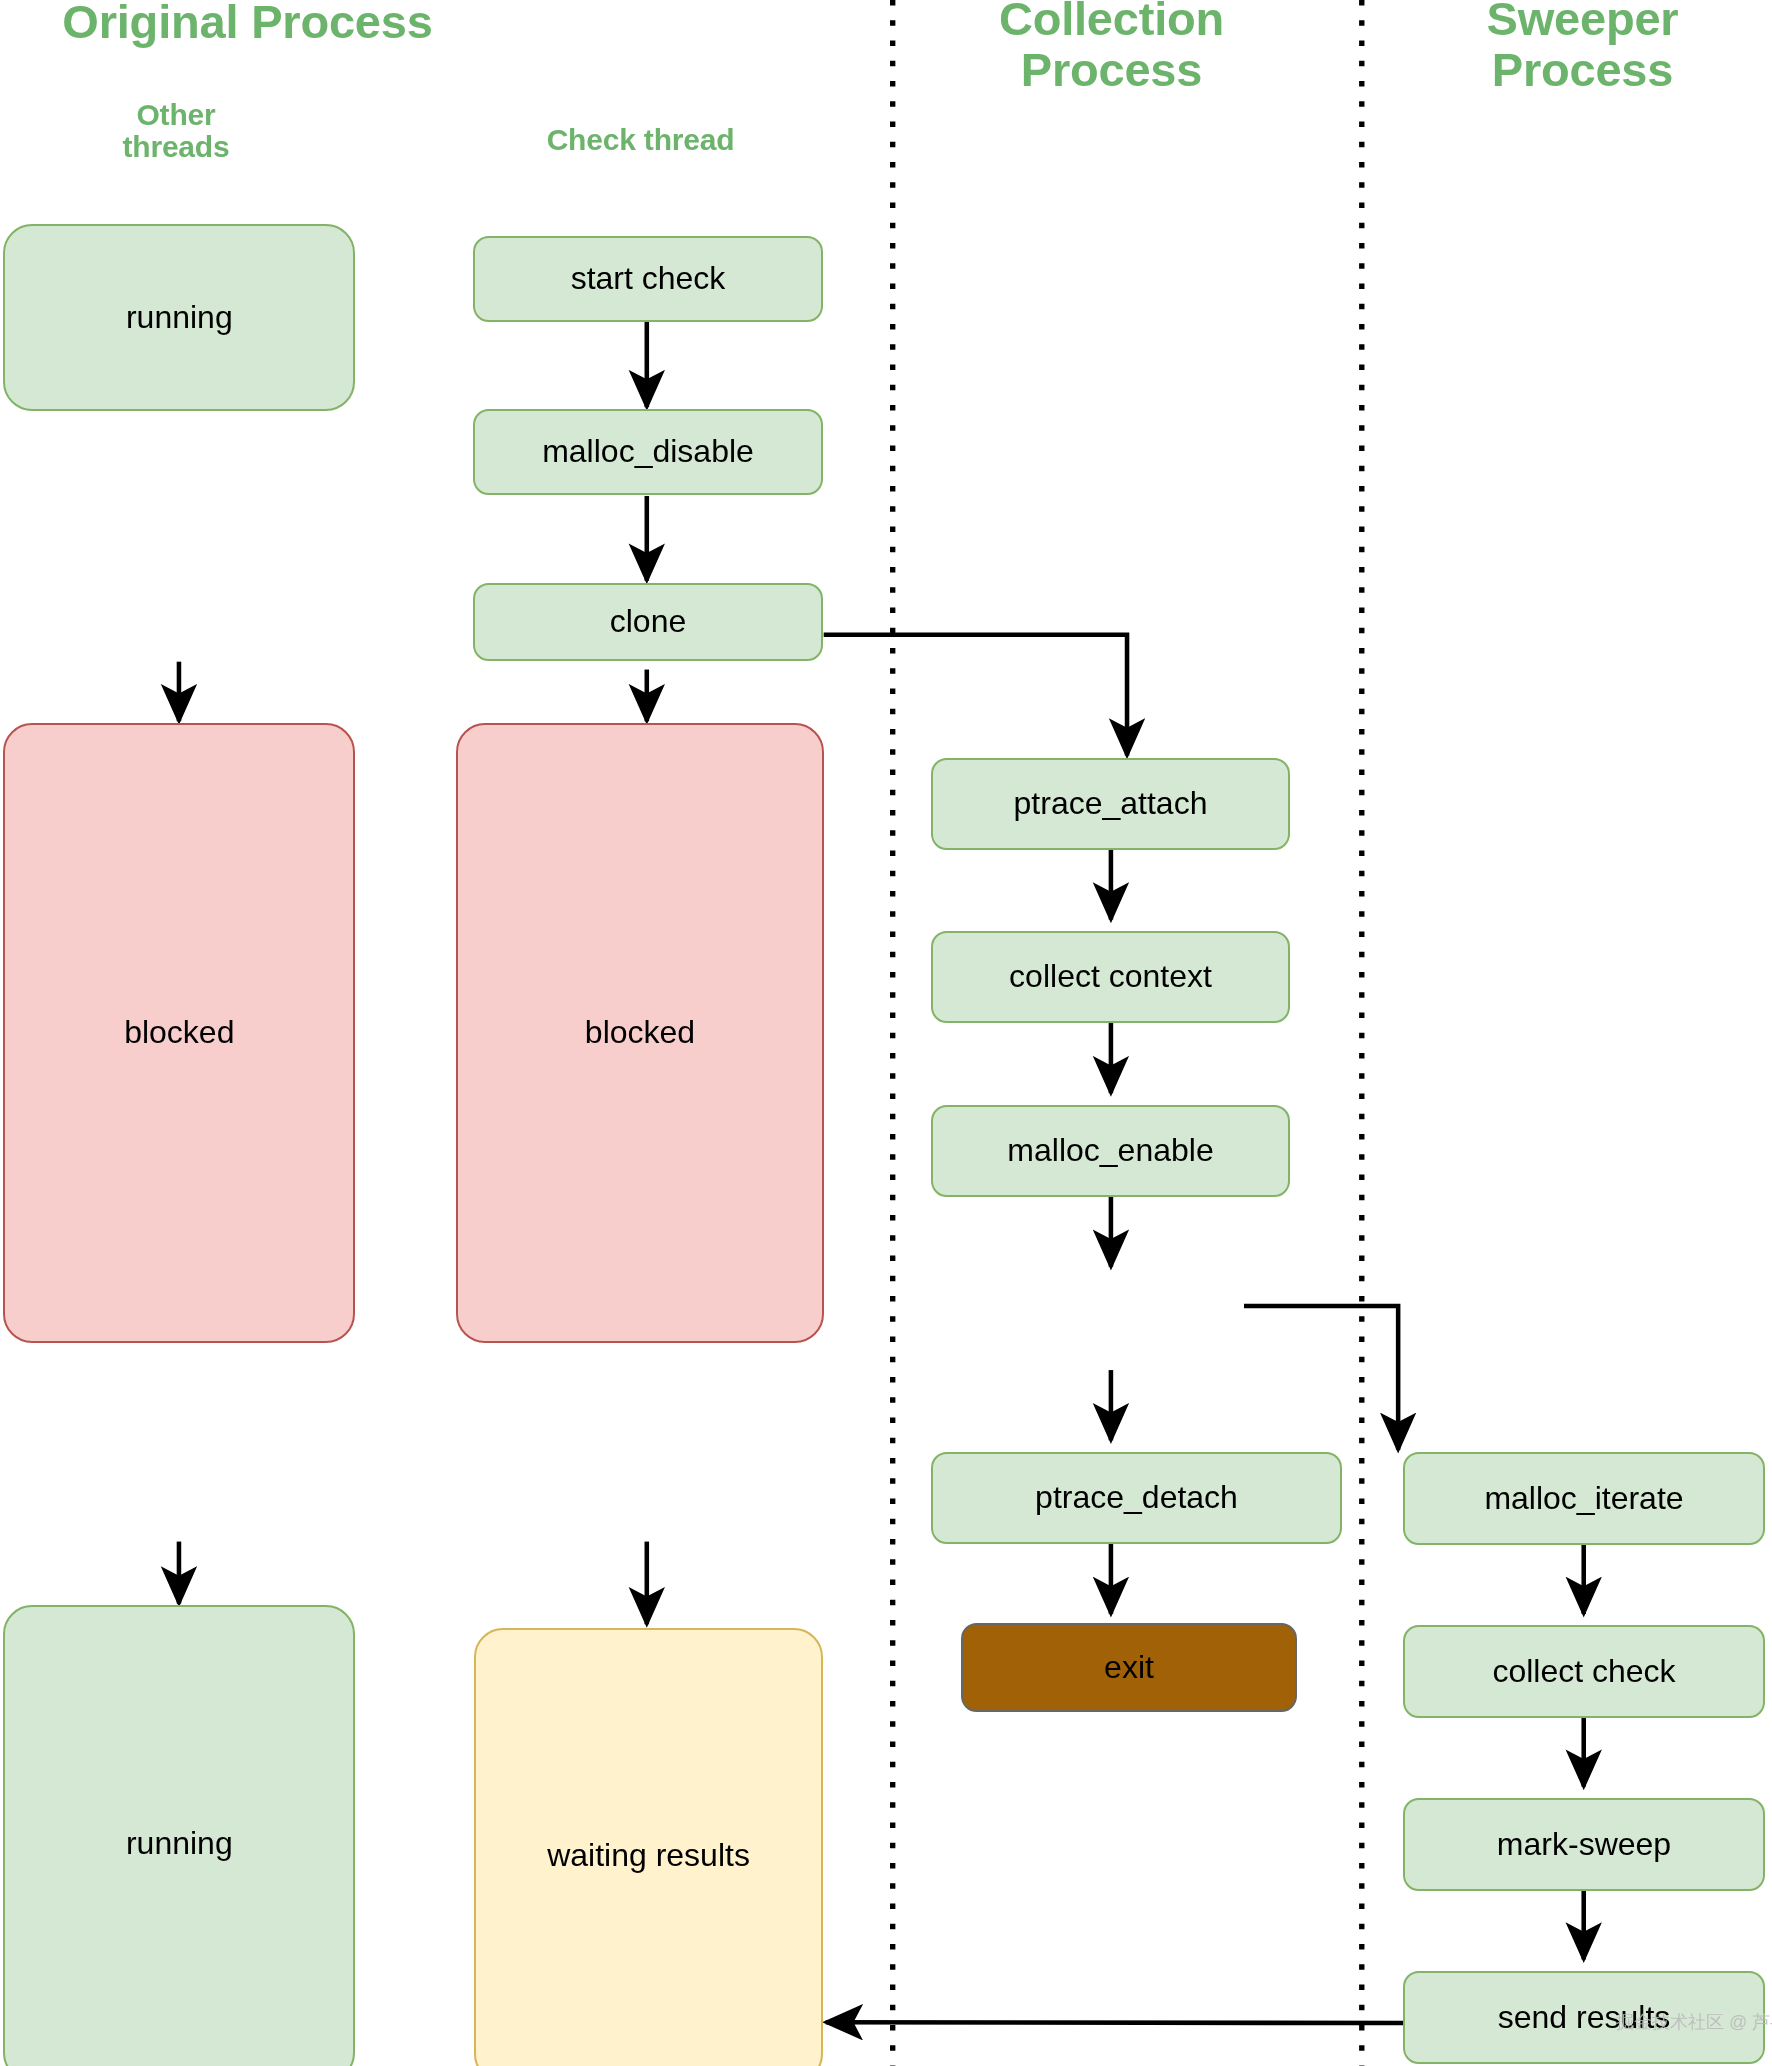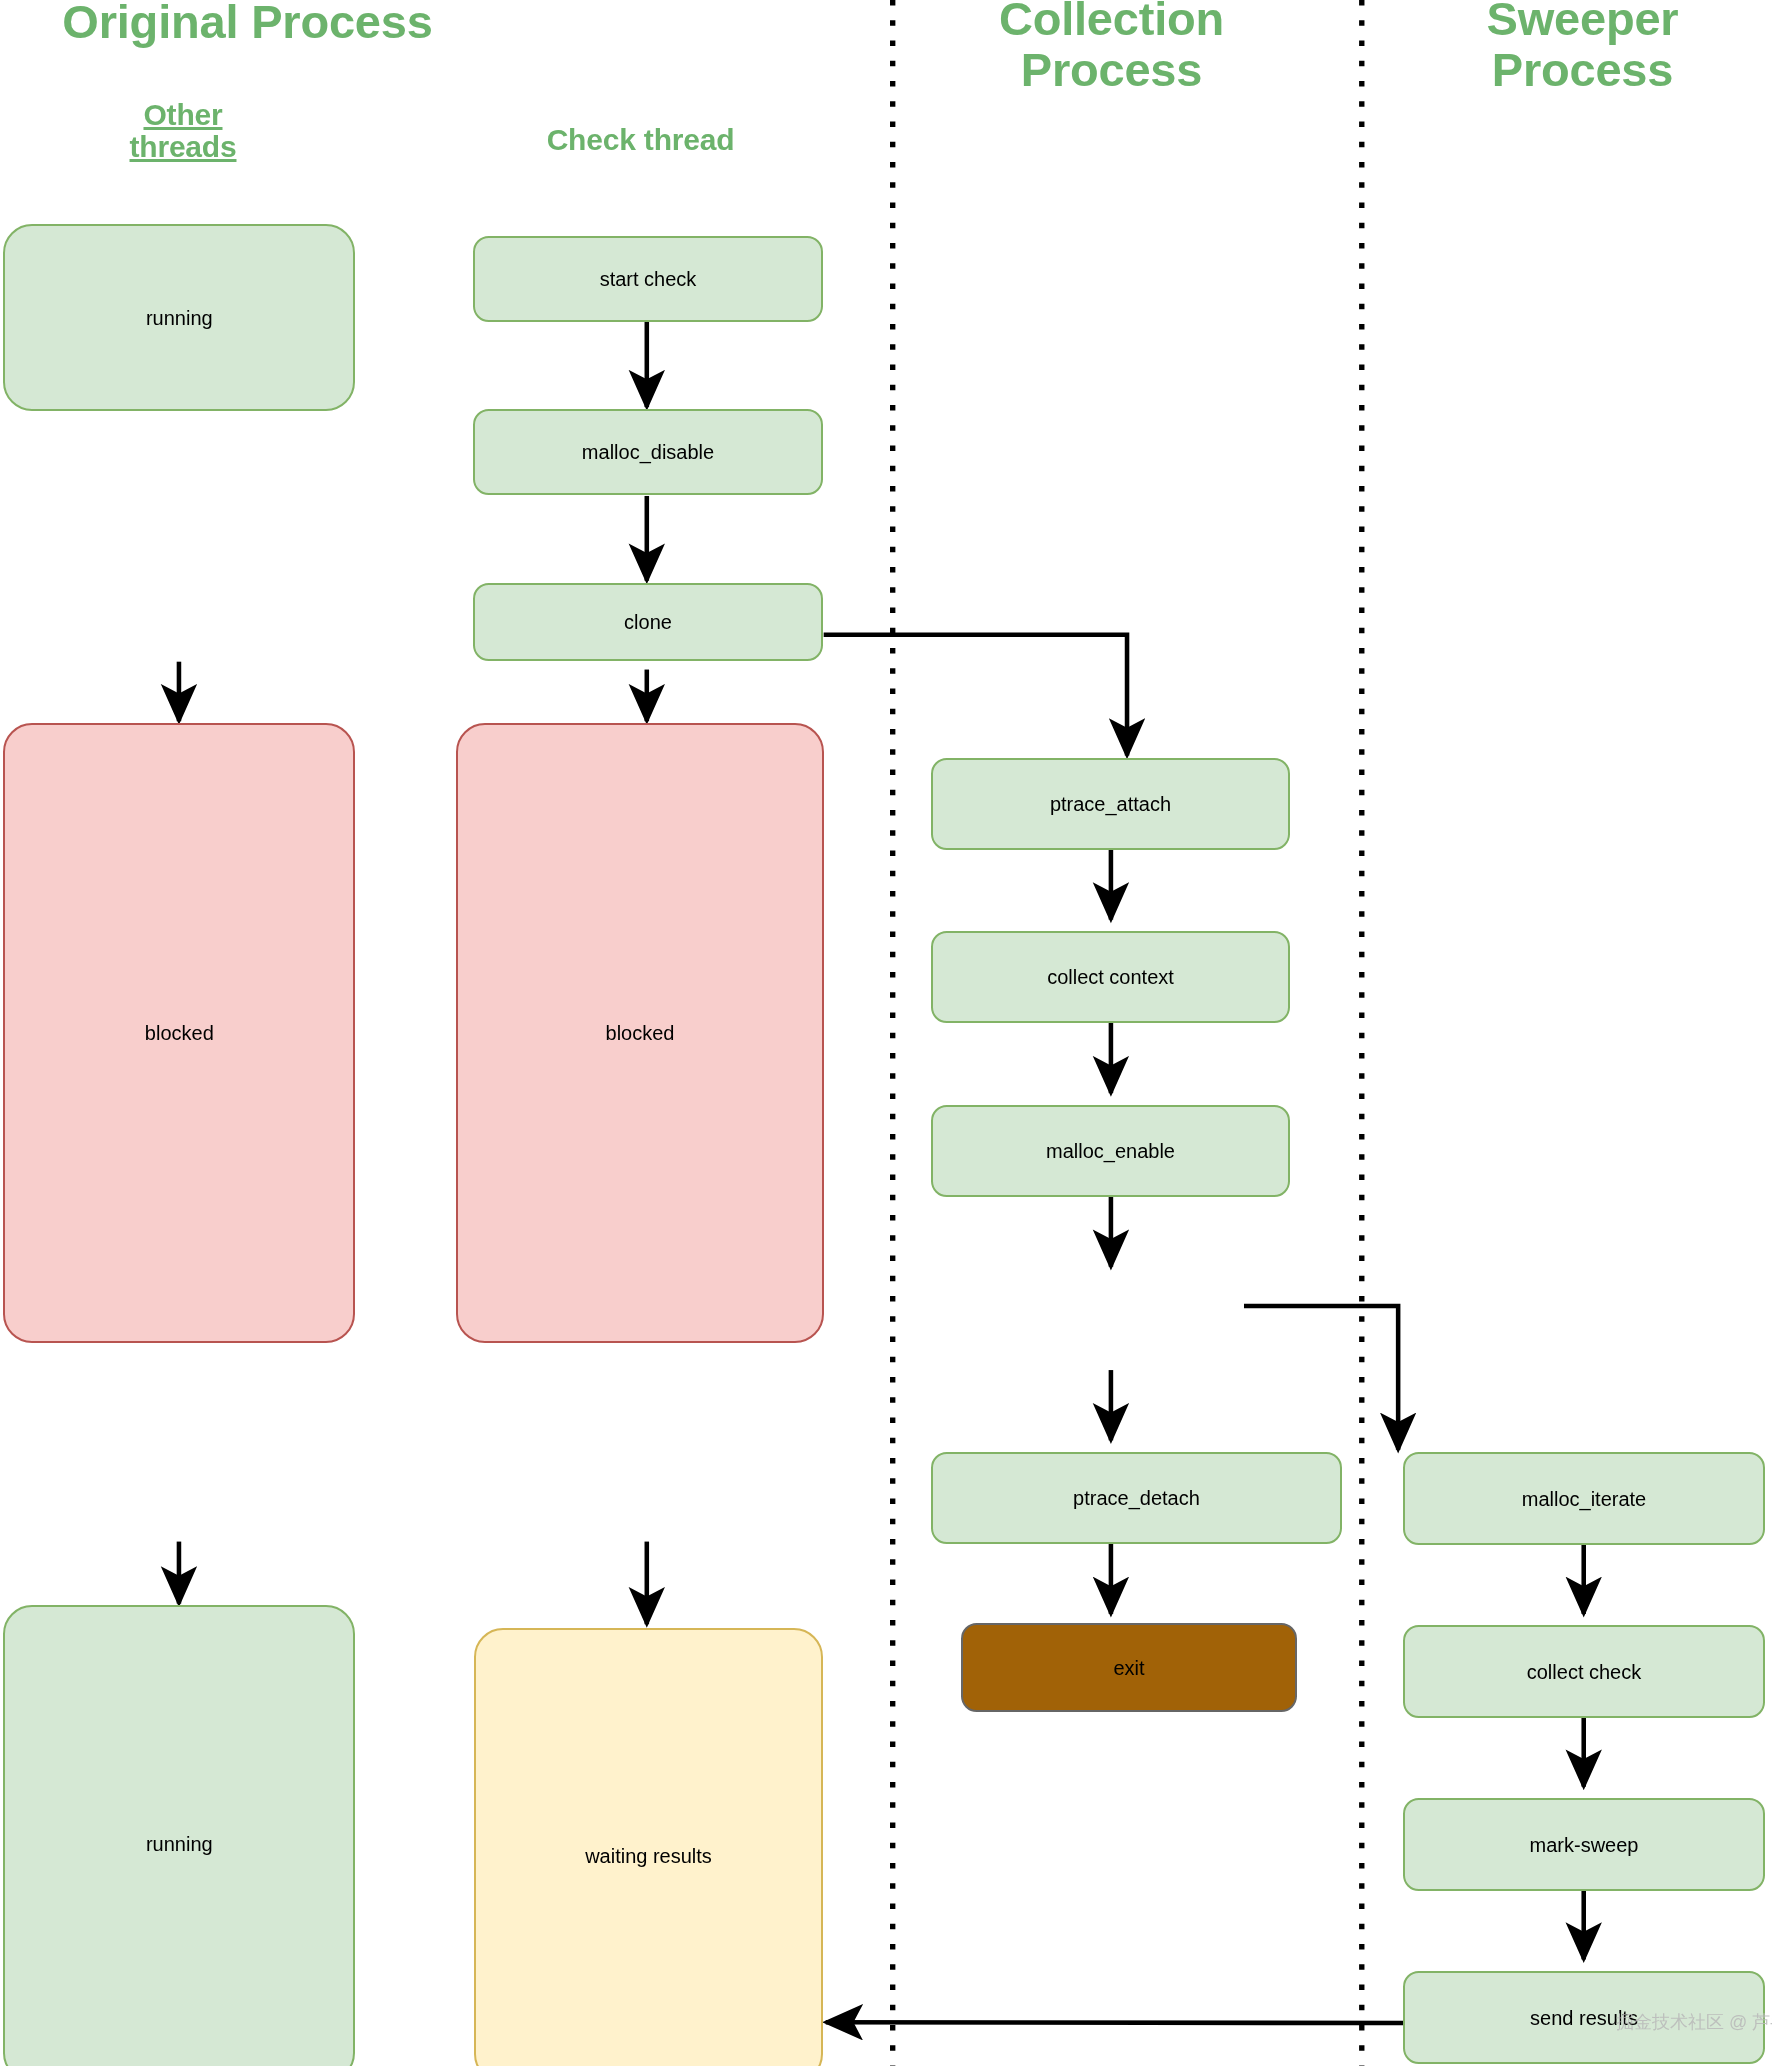--- a/index.html
+++ b/index.html
@@ -42,21 +42,21 @@
   .node {
     position: absolute;
     box-sizing: border-box;
     display: flex;
     align-items: center;
     justify-content: center;
     text-align: center;
     border-width: 2.5px;
     border-style: solid;
     color: #000000;
-    font-size: 20px;
+    font-size: 32px;
     line-height: 1.1;
     padding: 0 4.1px;
   }
   .node.green {
     background: #d5e8d4;
     border-color: #82b366;
   }
   .node.red {
     background: #f8cecc;
     border-color: #b85450;
@@ -122,21 +122,21 @@
       <line x1="3832" y1="3737" x2="3832" y2="3905" marker-end="url(#ah)"></line>
       <line x1="3832" y1="4155" x2="3832" y2="4323" marker-end="url(#ah)"></line>
       <line x1="3832" y1="4573" x2="3832" y2="4741" marker-end="url(#ah)"></line>
 
       <line x1="3395" y1="4895" x2="1998" y2="4893" marker-end="url(#ahl)"></line>
     </g>
   </svg>
 
   <div class="lane-title big" style="left:37px; top:-3.3px; width:421px;">Original Process</div>
 
-  <div class="lane-title small" style="left:88px; top:99px; width:190px; white-space:pre-line;text-decoration:underline;">Other
+  <div class="lane-title small" style="left:81px; top:99px; width:190px; white-space:pre-line;">Other
 threads</div>
 
   <div class="lane-title small" style="left:471px; top:124px; width:339px;">Check thread</div>
 
   <div class="lane-title big" style="left:934px; top:-6.2px; width:355px; white-space:pre-line;">Collection
 Process</div>
 
   <div class="lane-title big" style="left:1405px; top:-6.2px; width:355px; white-space:pre-line;">Sweeper
 Process</div>
 

